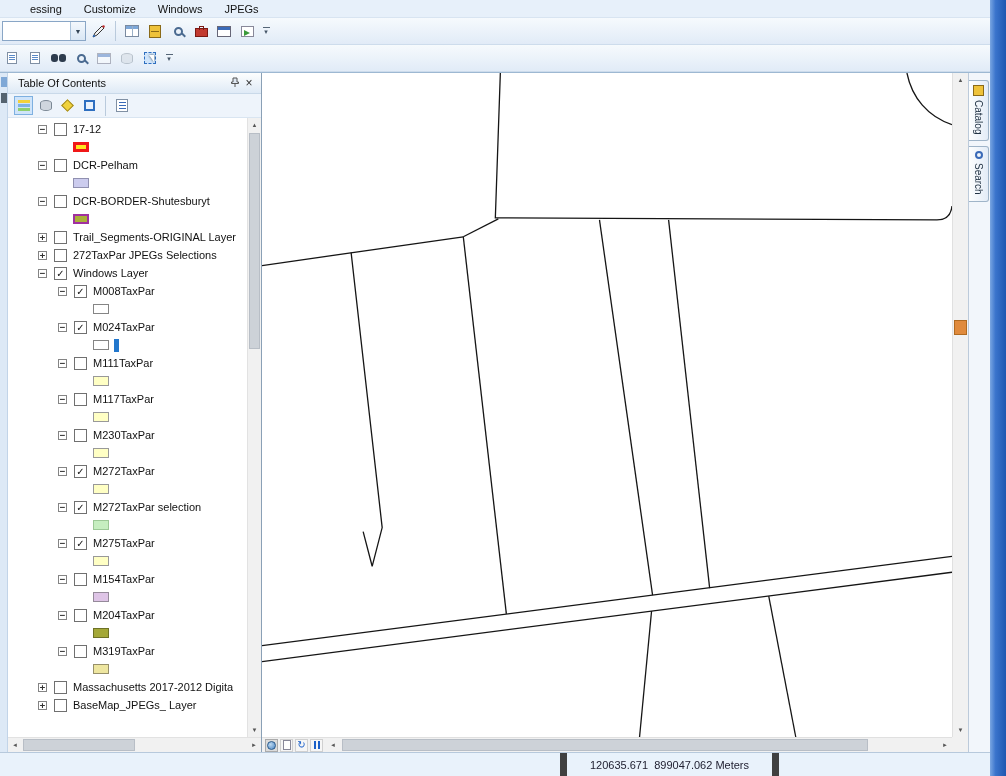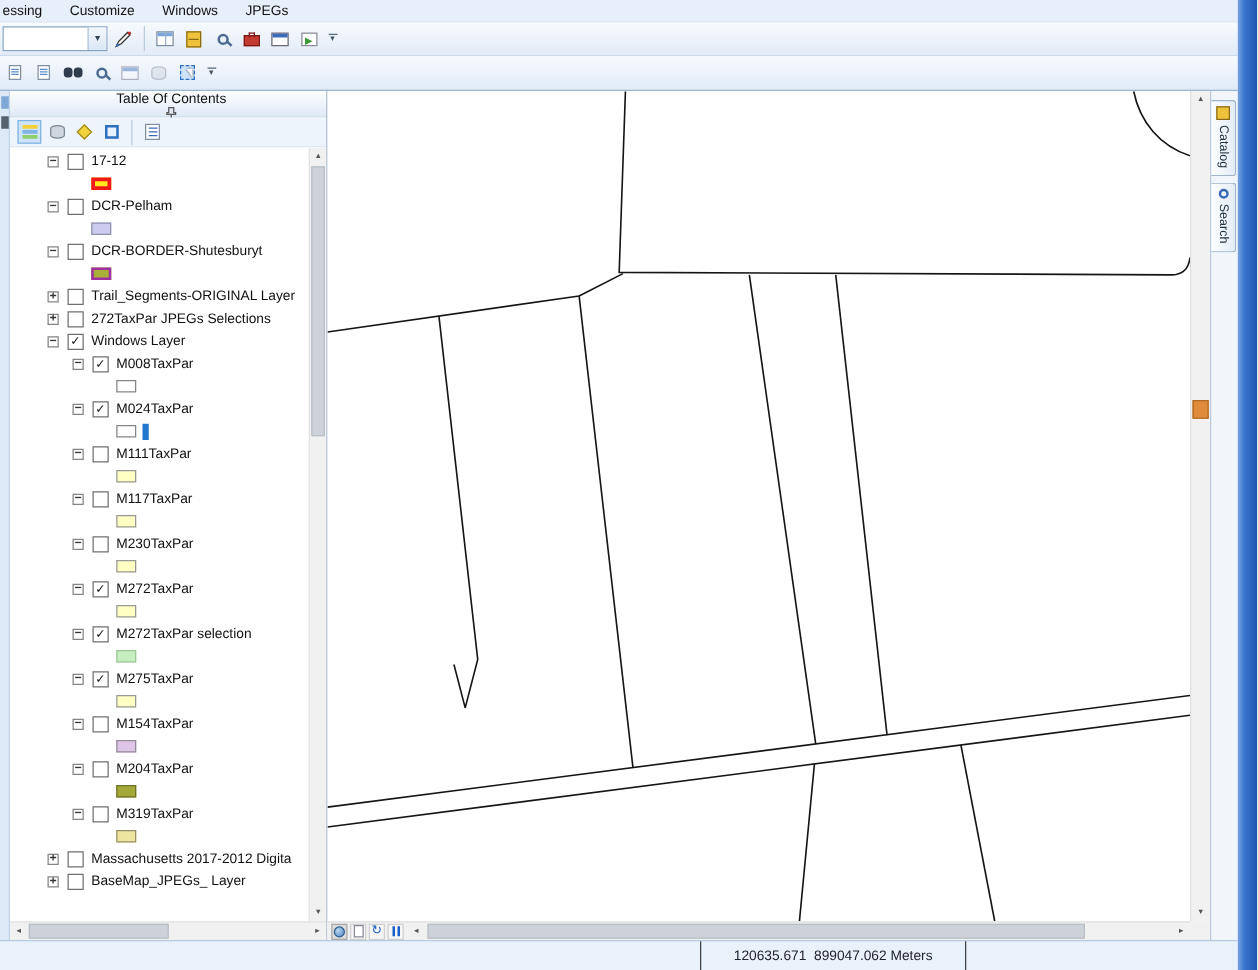--- a/index.html
+++ b/index.html
@@ -6,21 +6,21 @@
   body { font-family:"Liberation Sans", sans-serif; background:#fff; }
   .screen { position:relative; width:1006px; height:776px; overflow:hidden; background:#fff; font-size:11px; color:#111; }
 
   
   .right-strip { position:absolute; right:0; top:0; width:16px; height:776px;
     background:linear-gradient(90deg,#79a6e2 0%,#3a74cc 35%,#1f57b0 100%); }
 
   .app { position:absolute; left:0; top:0; width:990px; height:776px; display:flex; flex-direction:column; }
 
   
-  .menubar { height:17px; background:#e7f0fa; display:flex; align-items:center; }
+  .menubar { height:17px; background:#e7f0fa; display:flex; align-items:center;padding-left:28px; }
   .menu-item { padding:0 11px; cursor:default; }
   .menu-item:first-child { padding-left:2px; }
 
   
   .tbrow { display:flex; align-items:center; background:linear-gradient(#f6fafd,#e1ebf7);
     border-bottom:1px solid #cddcec; padding-left:2px; gap:3px; }
   .tb1 { height:28px; border-top:1px solid #d8e4f1; }
   .tb2 { height:27px; }
   .combo { width:84px; height:20px; background:#fff; border:1px solid #89a6c6; display:flex; align-items:stretch; }
   .combo-text { flex:1; }
@@ -58,21 +58,21 @@
 
   
   .bodyrow { flex:1; min-height:0; display:flex; border-top:1px solid #9db8d2; }
   .leftstrip { width:8px; background:#dde9f6; border-right:1px solid #c2d4e8; position:relative; }
   .leftstrip .m1 { position:absolute; top:4px; left:1px; width:6px; height:10px; background:#7fa8d6; }
   .leftstrip .m2 { position:absolute; top:20px; left:1px; width:6px; height:10px; background:#55636f; }
 
   
   .toc { width:254px; display:flex; flex-direction:column; border-right:1px solid #8aa0b6; background:#fff; }
   .toc-title { height:21px; background:linear-gradient(#fdfefe,#dfeaf6); border-bottom:1px solid #c9d9e9;
-    display:flex; align-items:center; padding:0 5px 0 10px;flex-direction:column; }
+    display:flex; align-items:center; padding:0 5px 0 10px; }
   .toc-title .t { flex:1; }
   .toc-title .pin { width:14px; text-align:center; }
   .toc-title .x { width:14px; text-align:center; font-size:12px; color:#333; cursor:default; }
   .toc-tools { height:24px; display:flex; align-items:center; gap:3px; padding-left:6px;
     background:#eef4fb; border-bottom:1px solid #d9e5f1; }
   .ticon { width:19px; height:19px; display:flex; align-items:center; justify-content:center; border:1px solid transparent; }
   .ticon.sel { background:#cfe4fa; border-color:#7eb0e0; }
   .art-layers { display:flex; flex-direction:column; gap:1px; }
   .art-layers i { display:block; width:12px; height:3px; }
   .art-layers i:nth-child(1){ background:#f3d13a; } .art-layers i:nth-child(2){ background:#7fb2e5; } .art-layers i:nth-child(3){ background:#8fcf6f; }
@@ -136,21 +136,21 @@
   .sidetab { width:20px; border:1px solid #9fb4c8; border-left:none; border-radius:0 3px 3px 0;
     background:linear-gradient(90deg,#fdfefe,#e3ecf7); display:flex; flex-direction:column; align-items:center;
     padding:4px 0 6px 0; gap:4px; cursor:default; }
   .sidetab .tlabel { writing-mode:vertical-rl; font-size:10px; color:#234; }
   .t-cab { width:11px; height:11px; background:#eec23a; border:1px solid #8a6a18; }
   .t-mag { width:8px; height:8px; border:2px solid #3a6ab8; border-radius:50%; }
 
   
   .statusbar { height:24px; background:#e9f2fb; border-top:1px solid #b7c9dc; display:flex; align-items:center; color:#223; }
   .sb-spacer { flex:1; }
-  .sb-pane { height:100%; display:flex; align-items:center; justify-content:center; border-left:1px solid #404040; }
+  .sb-pane { height:100%; display:flex; align-items:center; justify-content:center; border-left:7px solid #404040; }
   .sb-coords { width:212px; white-space:pre; }
   .sb-empty { width:218px; }
 </style>
 </head>
 <body>
 
 <div class="screen">
   <div class="right-strip"></div>
 
   <div class="app">

